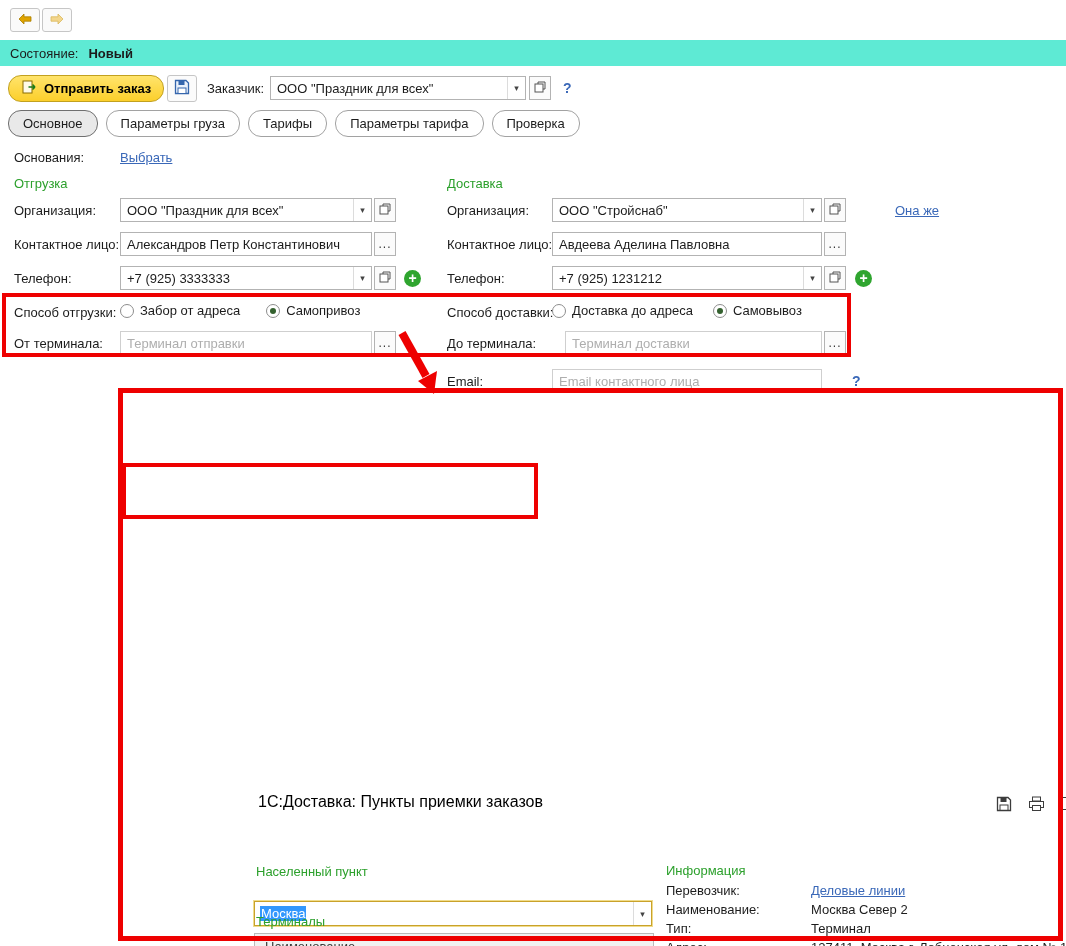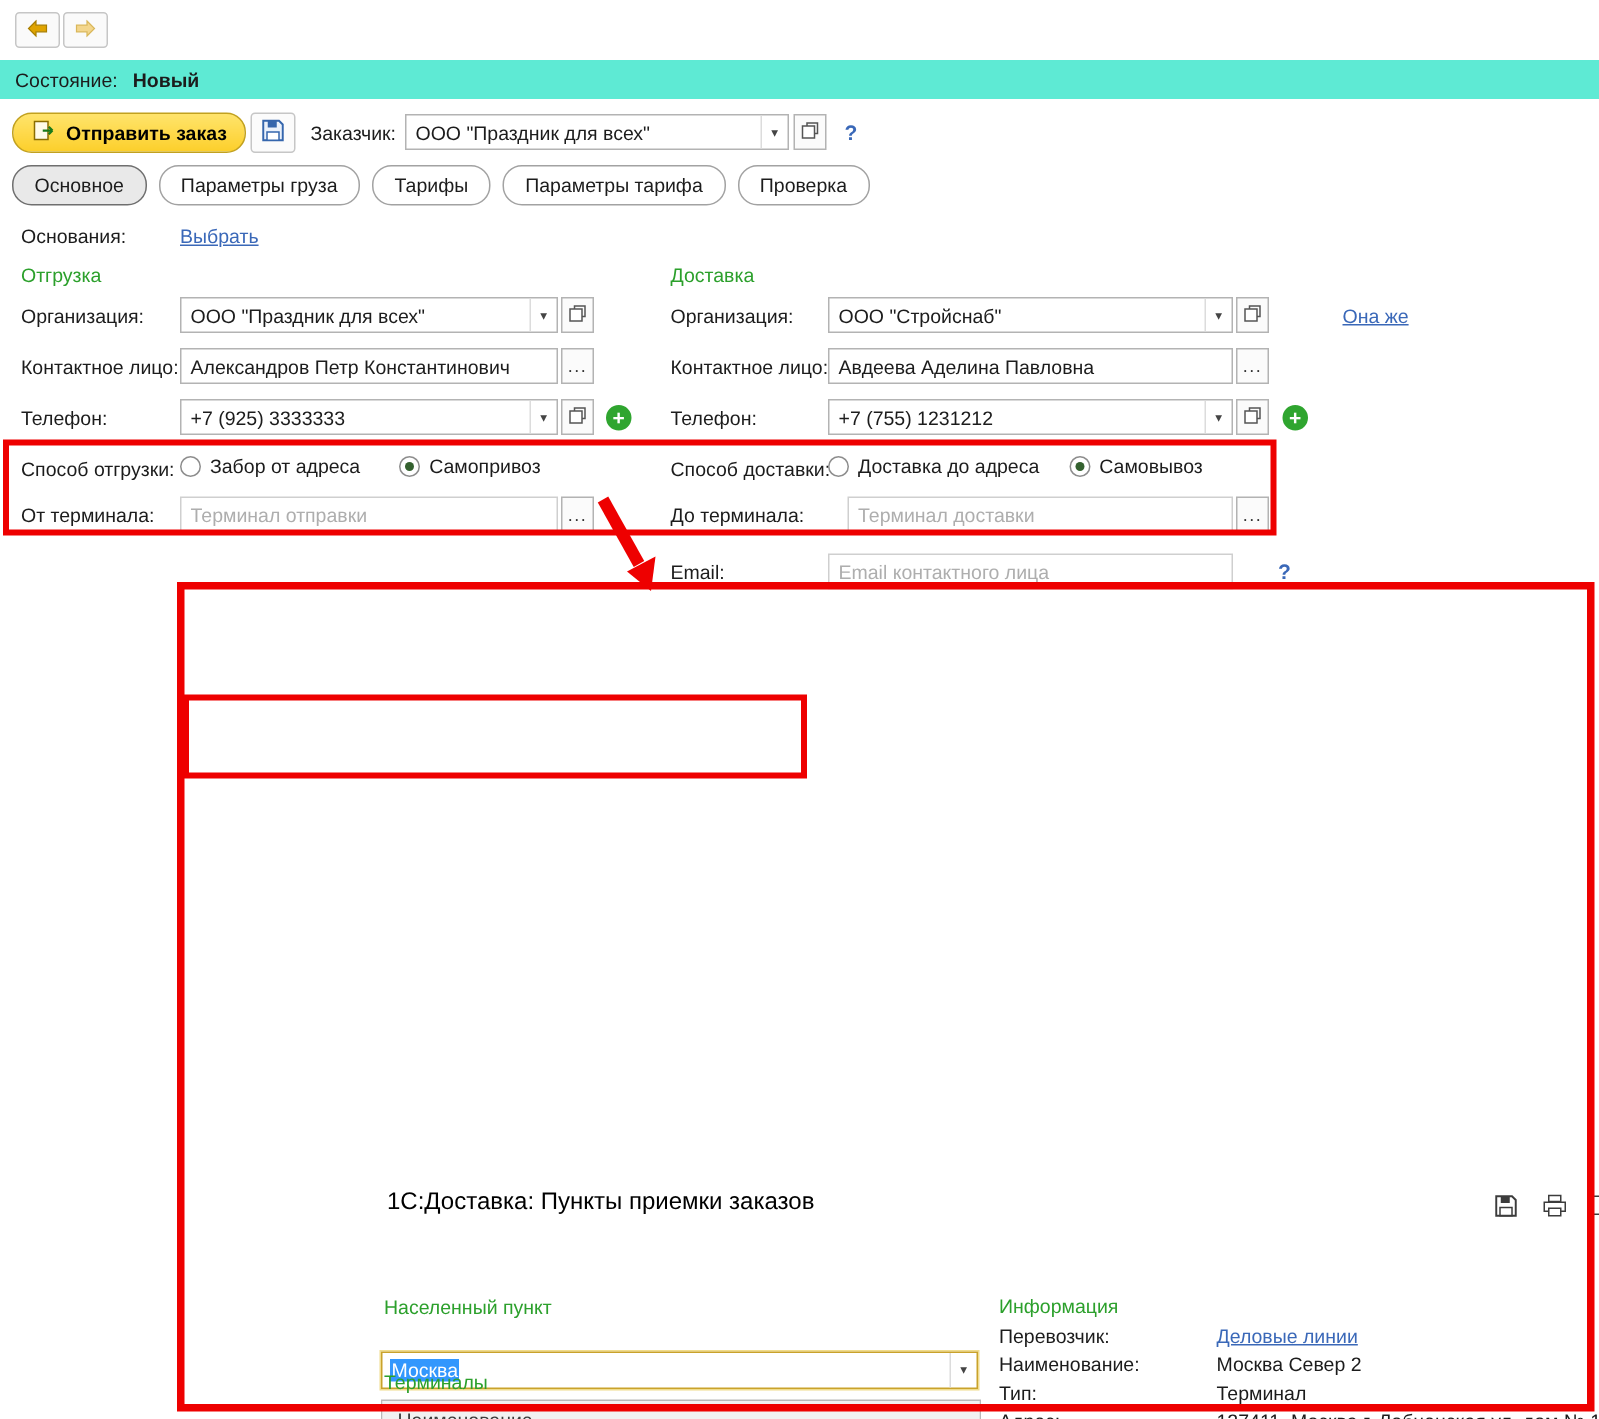--- a/index.html
+++ b/index.html
@@ -231,21 +231,21 @@
   <div class="abs" style="left:447px; top:237px;">Контактное лицо:</div>
   <div class="abs field" style="left:552px; top:232px; width:270px;">
     <span class="val">Авдеева Аделина Павловна</span>
   </div>
   <div class="abs side-btn" style="left:824px; top:232px;">
     <span class="dots">...</span>
   </div>
 
   <div class="abs" style="left:447px; top:271px;">Телефон:</div>
   <div class="abs field" style="left:552px; top:266px; width:270px;">
-    <span class="val">+7 (755) 1231212</span>
+    <span class="val">+7 (925) 1231212</span>
     <span class="drop">▾</span>
   </div>
   <div class="abs side-btn" style="left:824px; top:266px;">
     <span>
       <svg width="12" height="12" viewBox="0 0 12 12">
           <rect x="1" y="3" width="8" height="8" fill="#fff" stroke="#555"></rect>
           <path d="M4 3V1h7v7H9" fill="none" stroke="#555"></path>
         </svg>
     </span>
   </div>

